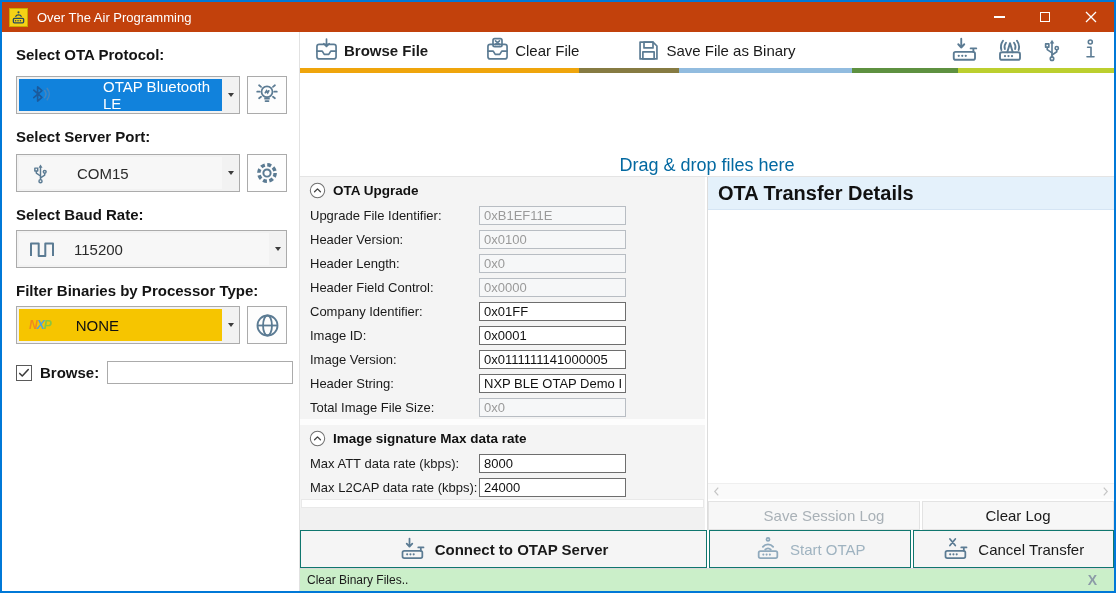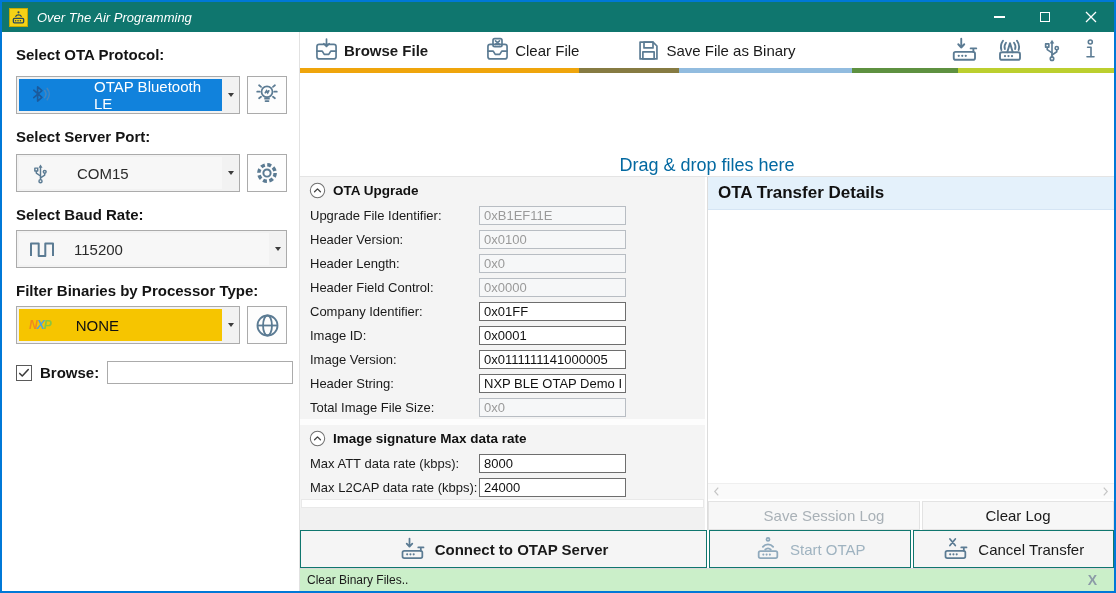--- a/index.html
+++ b/index.html
@@ -1,40 +1,40 @@
 <!DOCTYPE html>
 <html><head>
 <meta charset="utf-8">
 <style>
   html,body{margin:0;padding:0;background:#e8e8e8;}
   *{box-sizing:border-box;}
   .window{width:1116px;height:593px;border:2px solid #0078D7;background:#fff;
     font-family:"Liberation Sans",sans-serif;display:flex;flex-direction:column;overflow:hidden;}
   
-  .titlebar{height:30px;background:#0f766e;display:flex;align-items:center;flex:0 0 auto;font-style:italic;}
+  .titlebar{height:30px;background:#c2410c;display:flex;align-items:center;flex:0 0 auto;}
   .app-icon{width:19px;height:19px;margin:0 9px 0 7px;flex:0 0 auto;}
   .title-text{color:#fff;font-size:13px;}
   .win-controls{margin-left:auto;display:flex;height:100%;}
   .win-btn{width:46px;height:100%;display:flex;align-items:center;justify-content:center;cursor:default;}
   .min-glyph{width:11px;height:1.5px;background:#fff;display:block;}
   .max-glyph{width:10px;height:10px;border:1.3px solid #fff;display:block;}
   
   .body{flex:1;display:flex;min-height:0;}
   .sidebar{width:298px;background:#fff;border-right:1px solid #E2E2E2;padding:12px 12px 0 14px;flex:0 0 auto;}
   .side-label{font-weight:bold;font-size:15px;color:#141414;margin:14px 0 0 0;}
   .side-label.first{margin-top:2px;}
   .combo-row{display:flex;gap:7px;align-items:stretch;}
   .combo-row.mt13{margin-top:13px;} .combo-row.mt9{margin-top:9px;} .combo-row.mt7{margin-top:7px;}
   .combo{flex:1;height:38px;border:1px solid #ABABAB;background:#F2F2F2;display:flex;align-items:stretch;position:relative;}
   .combo .fill{flex:1;margin:2px 0 2px 2px;display:flex;align-items:center;background:#F7F7F7;}
   .combo.blue .fill{background:#1182DC;}
   .combo.yellow .fill{background:#F6C500;}
   .combo .cicon{margin:0 11px 0 10px;flex:0 0 auto;display:flex;align-items:center;}
   .combo .ctext{font-size:15px;color:#2b2b2b;}
-  .combo.blue .ctext{color:#fff;margin-left:31px;}
+  .combo.blue .ctext{color:#fff;margin-left:40px;}
   .combo.yellow .ctext{color:#111;margin-left:14px;}
   .dd{width:17px;display:flex;align-items:center;justify-content:center;flex:0 0 auto;}
   .dd-arrow{width:0;height:0;border-left:3.6px solid transparent;border-right:3.6px solid transparent;border-top:4.4px solid #3c3c3c;}
   .side-btn{width:40px;height:38px;border:1px solid #ABABAB;background:#FDFDFD;display:flex;align-items:center;justify-content:center;flex:0 0 auto;}
   .nxp-logo{font-size:12px;font-weight:bold;font-style:italic;letter-spacing:-1px;}
   .filter-row{display:flex;align-items:center;margin-top:17px;}
   .checkbox{width:16px;height:16px;border:1px solid #5a5a5a;background:#fff;display:flex;align-items:center;justify-content:center;flex:0 0 auto;}
   .filter-label{font-weight:bold;font-size:15px;color:#141414;margin:0 8px 0 8px;}
   .filter-input{flex:1;height:23px;border:1px solid #ABABAB;background:#fff;font-family:inherit;font-size:13px;padding:0 4px;outline:none;}
   
@@ -61,21 +61,21 @@
   .field-row .flabel{font-size:13px;color:#1a1a1a;flex:1;}
   .field-row input{width:147px;height:19px;margin-right:79px;border:1px solid #6E6E6E;background:#fff;
     color:#111;font-family:inherit;font-size:13px;padding:0 4px;outline:none;}
   .field-row.disabled input{color:#9A9A9A;border-color:#B8BDC3;background:#F6F7F8;}
   .panel-divider{height:6px;background:#FDFDFD;flex:0 0 auto;}
   .left-spacer{flex:1;}
   .left-scrolltrack{height:9px;background:#FFF;border:1px solid #E9E9E9;margin:0 1px;flex:0 0 auto;}
   .left-bottom{height:33px;background:#F1F1F1;flex:0 0 auto;}
   .right-panel{flex:1;display:flex;flex-direction:column;background:#fff;border-left:1px solid #DCDCDC;min-width:0;}
   .rp-head{height:33px;background:#E4F1FB;border-bottom:1px solid #D5E5F4;display:flex;align-items:center;
-    padding-left:10px;font-weight:bold;font-size:17px;color:#111;flex:0 0 auto;}
+    padding-left:10px;font-weight:bold;font-size:20px;color:#111;flex:0 0 auto;}
   .rp-body{flex:1;background:#fff;}
   .rp-scroll{height:16px;background:#FAFAFA;border-top:1px solid #EFEFEF;display:flex;align-items:center;
     justify-content:space-between;padding:0 5px;flex:0 0 auto;}
   .rp-logbtns{height:31px;display:flex;gap:2px;border-top:2px solid #fff;flex:0 0 auto;}
   .log-btn{flex:1;background:#F7F7F7;border:1px solid #E3E3E3;display:flex;align-items:center;justify-content:center;font-size:15px;cursor:default;}
   .log-btn.disabled{color:#A9B1B7;padding-left:20px;}
   .log-btn.enabled{color:#1a1a1a;}
   
   .bottom-btns{height:38px;display:flex;gap:2px;background:#fff;flex:0 0 auto;}
   .action-btn{background:#F5F5F5;border:1px solid #0f766e;display:flex;align-items:center;justify-content:center;gap:8px;font-size:15px;cursor:default;}

